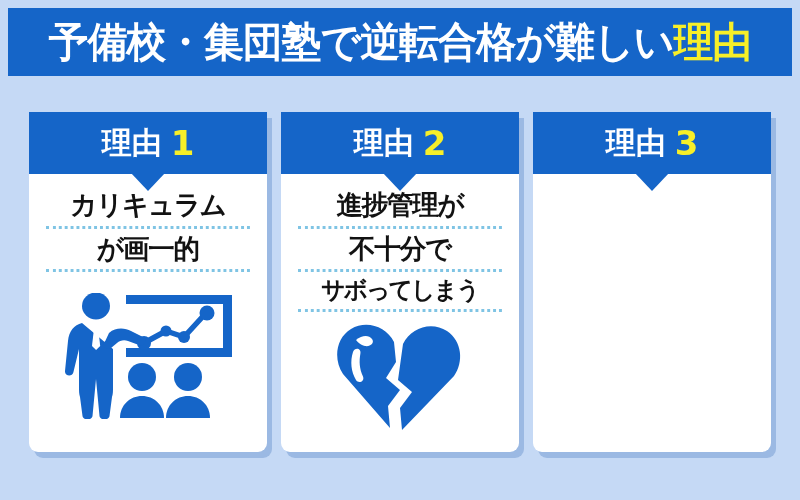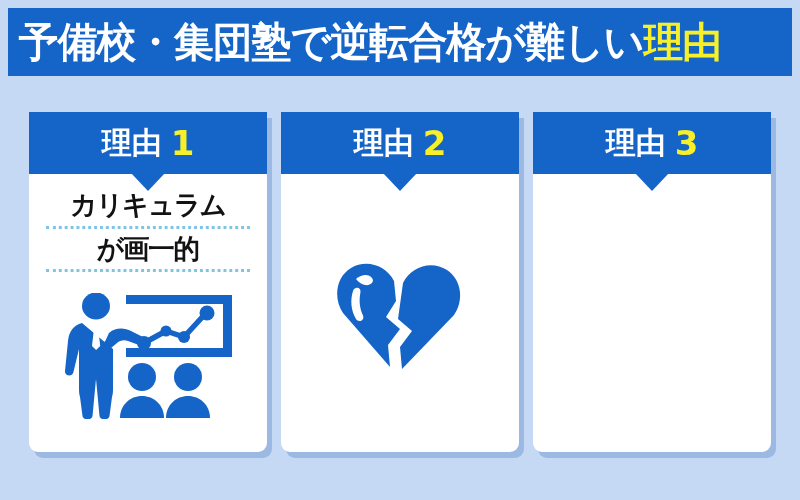--- a/index.html
+++ b/index.html
@@ -25,20 +25,21 @@
   
   .title-bar {
     position: absolute;
     left: 8px;
     top: 8px;
     width: 784px;
     height: 68px;
     background: #1565c8;
     display: flex;
     align-items: center;
+    justify-content: center;
     overflow: hidden;
   }
   .title-text {
     font-size: 41px;
     font-weight: 700;
     letter-spacing: -1px;
     white-space: nowrap;
     line-height: 1;
     color: #ffffff;
     transform: scaleX(0.97);
@@ -207,20 +208,25 @@
       </div>
     </div>
 
     <div class="card">
       <div class="card-head">
         <span class="head-label">理由</span>
         <span class="head-num">2</span>
         <span class="notch"></span>
       </div>
       <div class="card-body">
+        <div class="headline">
+          <div class="hl-line">進捗管理が</div>
+          <div class="hl-line">不十分で</div>
+          <div class="hl-line small">サボってしまう</div>
+        </div>
         <div class="art">
           <svg width="132" height="112" viewBox="0 0 132 112" xmlns="http://www.w3.org/2000/svg" aria-hidden="true">
             <g fill="#1565c8">
 
               <path d="M60 22 C52 6 32 0 17 9 C2 18 -1 39 9 54 L56 108 L54 86 L66 70 L52 58 L62 42 z"></path>
 
               <path d="M69 24 C77 7 98 1 113 11 C128 21 130 42 120 56 L68 110 L66 88 L78 72 L64 60 z"></path>
 
               <path d="M22 20 c6 -5 13 -5 16 -1 c3 4 -2 8 -7 7 c-5 -1 -9 -6 -9 -6 z" fill="#ffffff"></path>
               <path d="M19 32 c-3 9 -2 20 3 28 c2.5 4 9 1.5 7 -3.6 c-3.6 -8 -4 -15 -2.6 -23 c1 -5.4 -5.6 -6.6 -7.4 -1.4 z" fill="#ffffff"></path>

